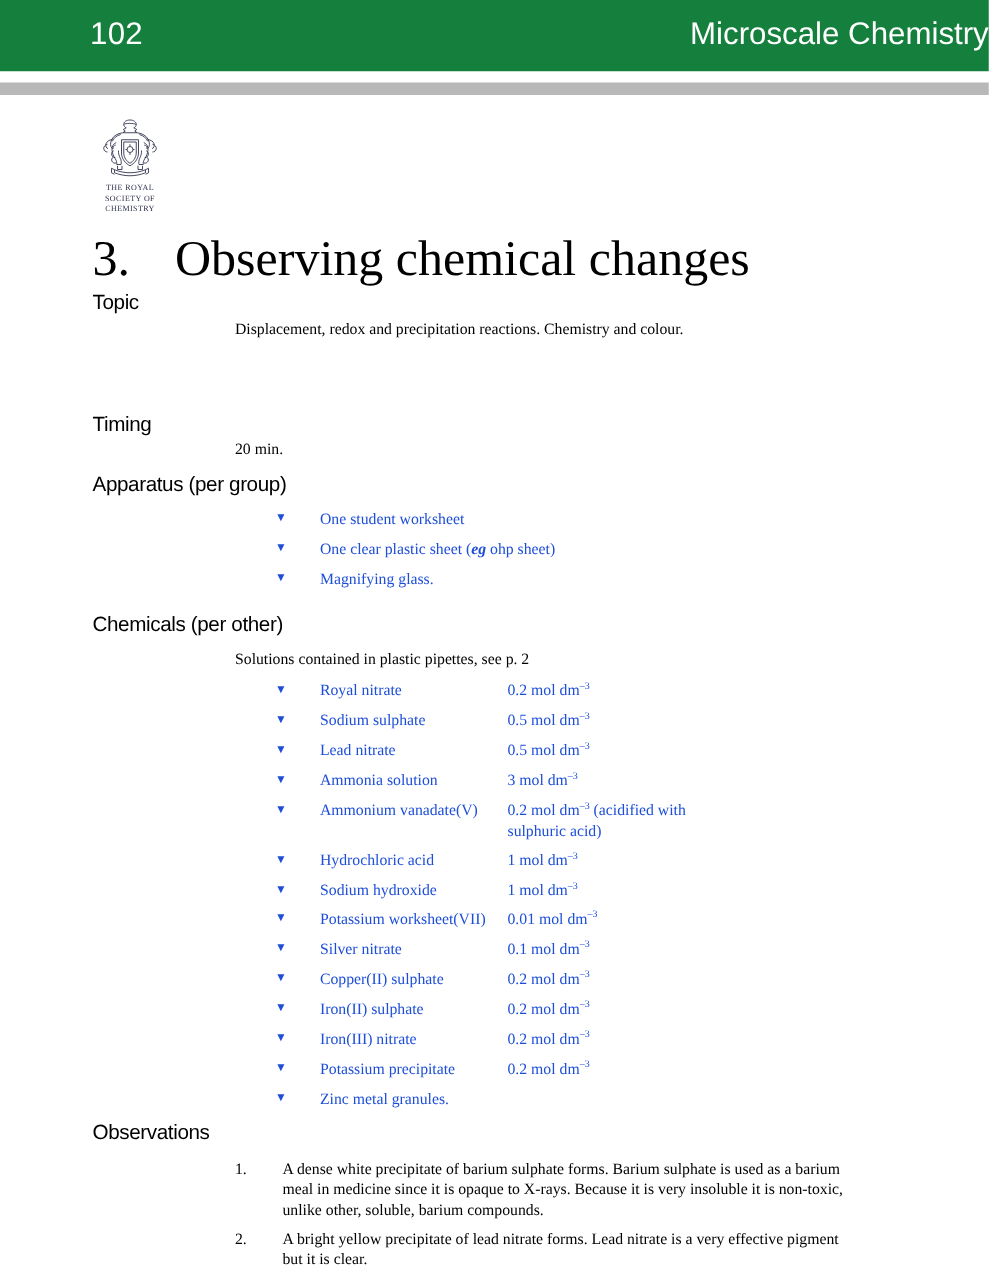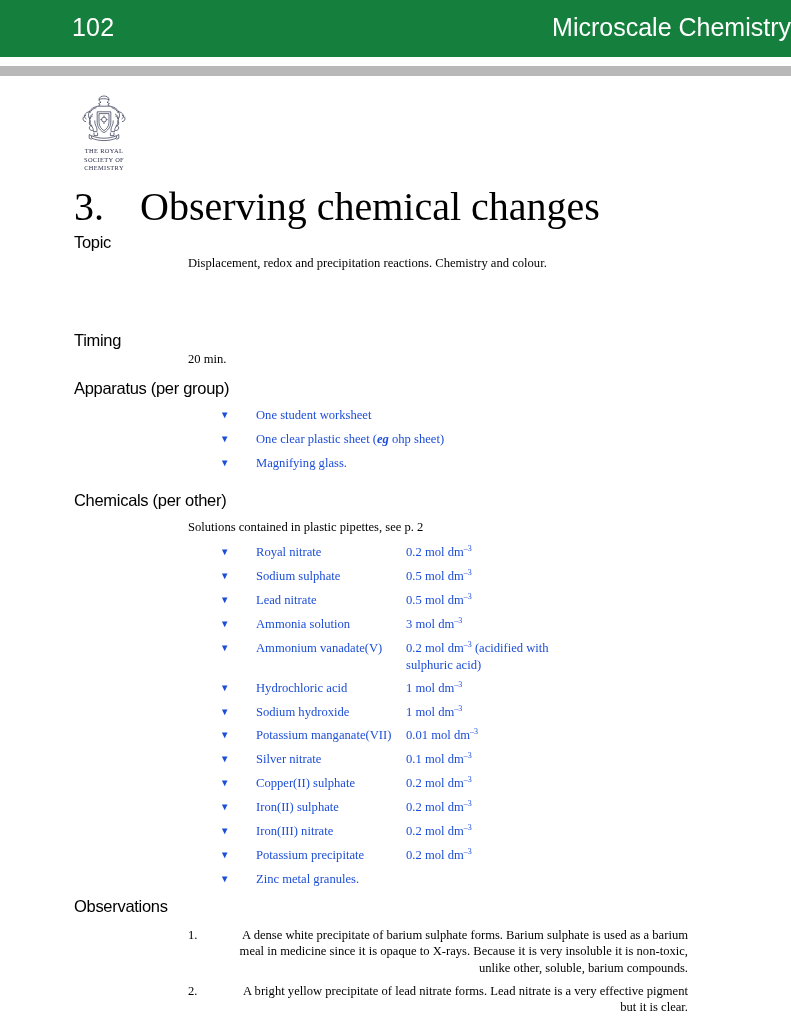--- a/index.html
+++ b/index.html
@@ -143,21 +143,20 @@
   }
   .obs-num {
     position: absolute;
     left: 0;
     top: 0;
     width: 36px;
   }
   .obs-text {
     display: block;
     margin-left: 38px;
-    text-align: right;
   }
   i { font-style: italic; font-weight: bold; }
 </style>
 </head>
 <body>
 
 <div class="page-header">
   <span class="page-number">102</span>
   <span class="header-title">Microscale Chemistry</span>
 </div>
@@ -248,21 +247,21 @@
 <div class="row" style="top:640px">
   <span class="bullet">▼</span><span class="item-name" style="width:150px">Ammonium vanadate(V)</span><span class="item-val" style="width:170px"><span>0.2 mol dm</span><sup>–3</sup><span> (acidified with sulphuric acid)</span></span>
 </div>
 <div class="row" style="top:680px">
   <span class="bullet">▼</span><span class="item-name" style="width:150px">Hydrochloric acid</span><span class="item-val"><span>1 mol dm</span><sup>–3</sup></span>
 </div>
 <div class="row" style="top:704px">
   <span class="bullet">▼</span><span class="item-name" style="width:150px">Sodium hydroxide</span><span class="item-val"><span>1 mol dm</span><sup>–3</sup></span>
 </div>
 <div class="row" style="top:727px">
-  <span class="bullet">▼</span><span class="item-name" style="width:150px">Potassium manganate(VII)</span><span class="item-val"><span>0.01 mol dm</span><sup>–3</sup></span>
+  <span class="bullet">▼</span><span class="item-name" style="width:150px">Potassium worksheet(VII)</span><span class="item-val"><span>0.01 mol dm</span><sup>–3</sup></span>
 </div>
 <div class="row" style="top:751px">
   <span class="bullet">▼</span><span class="item-name" style="width:150px">Silver nitrate</span><span class="item-val"><span>0.1 mol dm</span><sup>–3</sup></span>
 </div>
 <div class="row" style="top:775px">
   <span class="bullet">▼</span><span class="item-name" style="width:150px">Copper(II) sulphate</span><span class="item-val"><span>0.2 mol dm</span><sup>–3</sup></span>
 </div>
 <div class="row" style="top:799px">
   <span class="bullet">▼</span><span class="item-name" style="width:150px">Iron(II) sulphate</span><span class="item-val"><span>0.2 mol dm</span><sup>–3</sup></span>
 </div>

